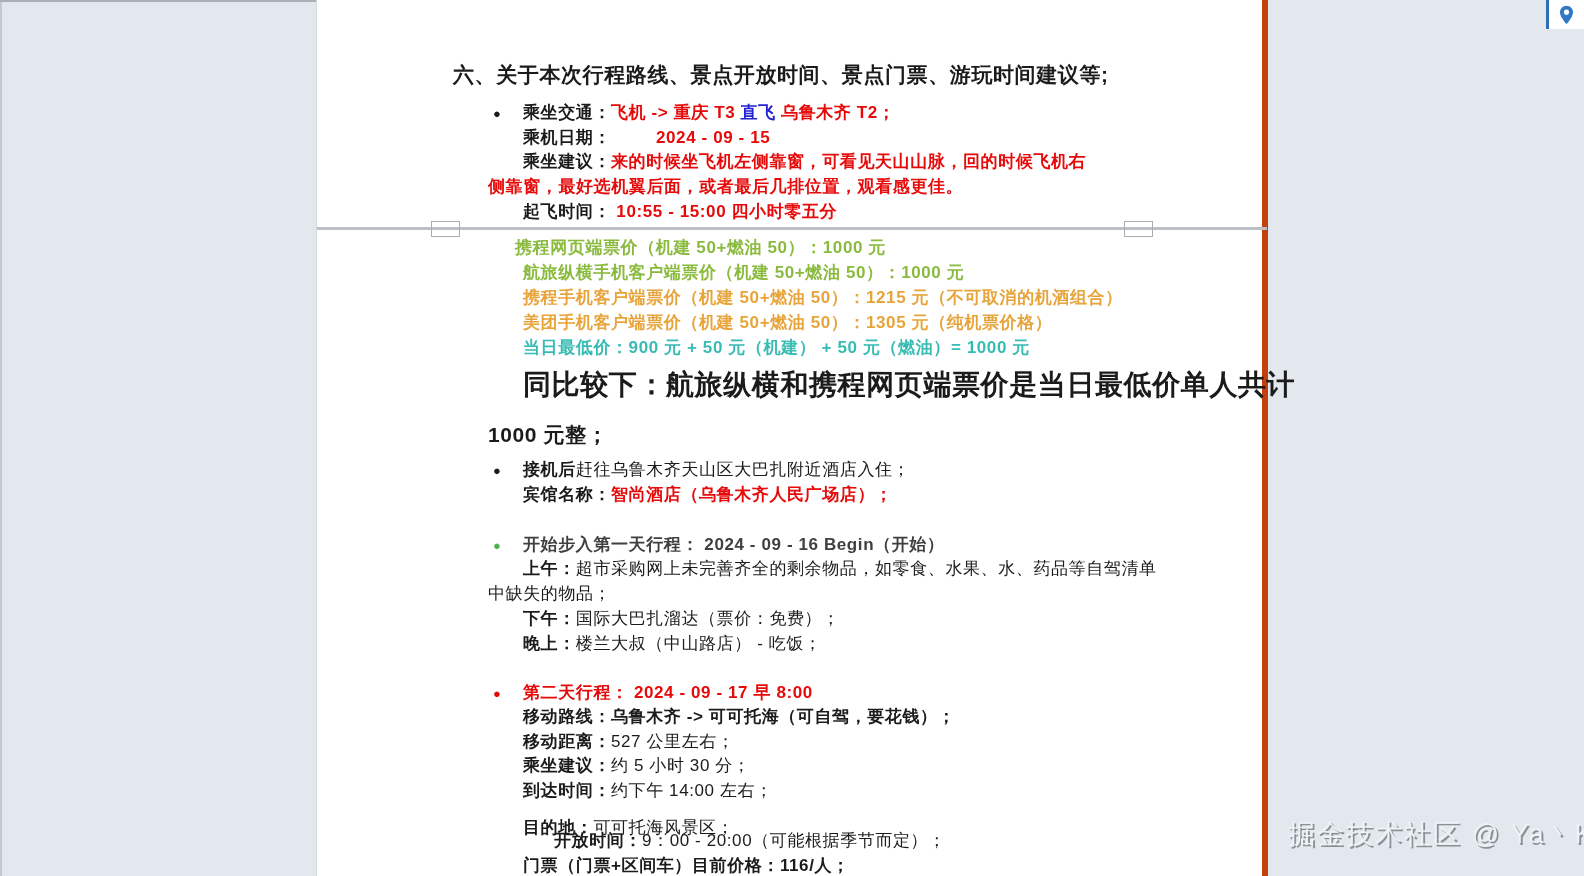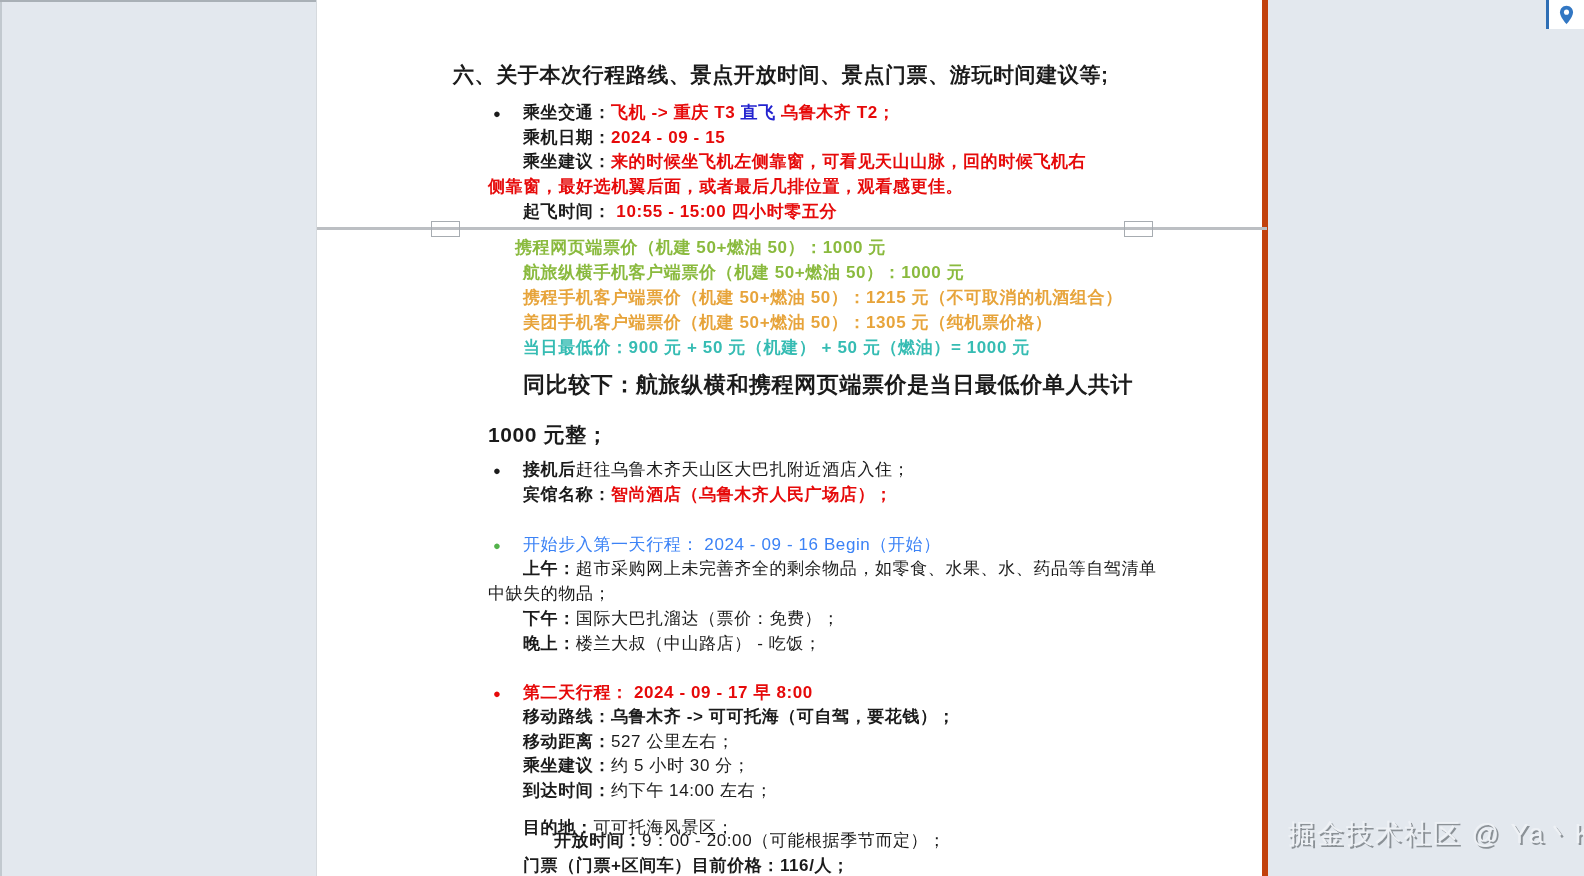--- a/index.html
+++ b/index.html
@@ -55,34 +55,34 @@
 </head>
 <body>
 
 <div class="edge-left"></div>
 <div class="edge-top"></div>
 
 <div class="page">
   <div id="lines-root">
       <div class="line" style="top: 60px; left: 136px; font-size: 21px; line-height: 30px;"><span style="color: rgb(27, 27, 27); font-weight: 700;">六、关于本次行程路线、景点开放时间、景点门票、游玩时间建议等;</span></div>
       <div class="line" style="top: 101px; left: 206px;"><span class="bullet" style="color: rgb(27, 27, 27);">●</span><span style="color: rgb(27, 27, 27); font-weight: 700;">乘坐交通：</span><span style="color: rgb(230, 10, 10); font-weight: 700;">飞机 -&gt; 重庆 T3 </span><span style="color: rgb(35, 35, 207); font-weight: 700;">直飞 </span><span style="color: rgb(230, 10, 10); font-weight: 700;">乌鲁木齐 T2；</span></div>
-      <div class="line" style="top: 126px; left: 206px;"><span style="color: rgb(27, 27, 27); font-weight: 700;">乘机日期：</span><span style="color: rgb(230, 10, 10); font-weight: 700;">2024 - 09 - 15</span></div>
+      <div class="line" style="top: 126px; left: 206px;"><span style="color: rgb(27, 27, 27); font-weight: 700;">乘机日期：</span><span style="color: rgb(230, 10, 10); font-weight: 700; margin-left: 45px;">2024 - 09 - 15</span></div>
       <div class="line" style="top: 150px; left: 206px;"><span style="color: rgb(27, 27, 27); font-weight: 700;">乘坐建议：</span><span style="color: rgb(230, 10, 10); font-weight: 700;">来的时候坐飞机左侧靠窗，可看见天山山脉，回的时候飞机右</span></div>
       <div class="line" style="top: 175px; left: 171px;"><span style="color: rgb(230, 10, 10); font-weight: 700;">侧靠窗，最好选机翼后面，或者最后几排位置，观看感更佳。</span></div>
       <div class="line" style="top: 200px; left: 206px;"><span style="color: rgb(27, 27, 27); font-weight: 700;">起飞时间：</span><span style="color: rgb(230, 10, 10); font-weight: 700;"> 10:55 - 15:00  四小时零五分</span></div>
       <div class="line" style="top: 236px; left: 198px;"><span style="color: rgb(138, 186, 62); font-weight: 700;">携程网页端票价（机建 50+燃油 50）：1000 元</span></div>
       <div class="line" style="top: 261px; left: 206px;"><span style="color: rgb(138, 186, 62); font-weight: 700;">航旅纵横手机客户端票价（机建 50+燃油 50）：1000 元</span></div>
       <div class="line" style="top: 286px; left: 206px;"><span style="color: rgb(231, 164, 59); font-weight: 700;">携程手机客户端票价（机建 50+燃油 50）：1215 元（不可取消的机酒组合）</span></div>
       <div class="line" style="top: 311px; left: 206px;"><span style="color: rgb(231, 164, 59); font-weight: 700;">美团手机客户端票价（机建 50+燃油 50）：1305 元（纯机票价格）</span></div>
       <div class="line" style="top: 336px; left: 206px;"><span style="color: rgb(54, 188, 179); font-weight: 700;">当日最低价：900 元 + 50 元（机建） + 50 元（燃油）= 1000 元</span></div>
-      <div class="line" style="top: 370px; left: 206px; font-size: 22px; line-height: 30px;"><span style="color: rgb(27, 27, 27); font-weight: 700;">同比较下：航旅纵横和携程网页端票价是当日最低价单人共计</span></div>
+      <div class="line" style="top: 370px; left: 206px; font-size: 28px; line-height: 30px;"><span style="color: rgb(27, 27, 27); font-weight: 700;">同比较下：航旅纵横和携程网页端票价是当日最低价单人共计</span></div>
       <div class="line" style="top: 420px; left: 171px; font-size: 21px; line-height: 30px;"><span style="color: rgb(27, 27, 27); font-weight: 700;">1000 元整；</span></div>
       <div class="line" style="top: 458px; left: 206px;"><span class="bullet" style="color: rgb(27, 27, 27);">●</span><span style="color: rgb(27, 27, 27); font-weight: 700;">接机后</span><span style="color: rgb(27, 27, 27); font-weight: 400;">赶往乌鲁木齐天山区大巴扎附近酒店入住；</span></div>
       <div class="line" style="top: 483px; left: 206px;"><span style="color: rgb(27, 27, 27); font-weight: 700;">宾馆名称：</span><span style="color: rgb(230, 10, 10); font-weight: 700;">智尚酒店（乌鲁木齐人民广场店）；</span></div>
-      <div class="line" style="top: 533px; left: 206px;"><span class="bullet" style="color: rgb(83, 178, 75);">●</span><span style="color: #3b82f6; font-weight: 400;">开始步入第一天行程： 2024 - 09 - 16 Begin（开始）</span></div>
+      <div class="line" style="top: 533px; left: 206px;"><span class="bullet" style="color: rgb(83, 178, 75);">●</span><span style="color: #404040; font-weight: 700;">开始步入第一天行程： 2024 - 09 - 16 Begin（开始）</span></div>
       <div class="line" style="top: 557px; left: 206px;"><span style="color: rgb(27, 27, 27); font-weight: 700;">上午：</span><span style="color: rgb(27, 27, 27); font-weight: 400;">超市采购网上未完善齐全的剩余物品，如零食、水果、水、药品等自驾清单</span></div>
       <div class="line" style="top: 582px; left: 171px;"><span style="color: rgb(27, 27, 27); font-weight: 400;">中缺失的物品；</span></div>
       <div class="line" style="top: 607px; left: 206px;"><span style="color: rgb(27, 27, 27); font-weight: 700;">下午：</span><span style="color: rgb(27, 27, 27); font-weight: 400;">国际大巴扎溜达（票价：免费）；</span></div>
       <div class="line" style="top: 632px; left: 206px;"><span style="color: rgb(27, 27, 27); font-weight: 700;">晚上：</span><span style="color: rgb(27, 27, 27); font-weight: 400;">楼兰大叔（中山路店） - 吃饭；</span></div>
       <div class="line" style="top: 681px; left: 206px;"><span class="bullet" style="color: rgb(230, 10, 10);">●</span><span style="color: rgb(230, 10, 10); font-weight: 700;">第二天行程： 2024 - 09 - 17  早 8:00</span></div>
       <div class="line" style="top: 705px; left: 206px;"><span style="color: rgb(27, 27, 27); font-weight: 700;">移动路线：</span><span style="color: rgb(27, 27, 27); font-weight: 700;">乌鲁木齐 -&gt; 可可托海（可自驾，要花钱）；</span></div>
       <div class="line" style="top: 730px; left: 206px;"><span style="color: rgb(27, 27, 27); font-weight: 700;">移动距离：</span><span style="color: rgb(27, 27, 27); font-weight: 400;">527 公里左右；</span></div>
       <div class="line" style="top: 754px; left: 206px;"><span style="color: rgb(27, 27, 27); font-weight: 700;">乘坐建议：</span><span style="color: rgb(27, 27, 27); font-weight: 400;">约 5 小时 30 分；</span></div>
       <div class="line" style="top: 779px; left: 206px;"><span style="color: rgb(27, 27, 27); font-weight: 700;">到达时间：</span><span style="color: rgb(27, 27, 27); font-weight: 400;">约下午 14:00 左右；</span></div>
       <div class="line" style="top: 816px; left: 206px;"><span style="color: rgb(27, 27, 27); font-weight: 700;">目的地：</span><span style="color: rgb(27, 27, 27); font-weight: 400;">可可托海风景区；</span></div>

